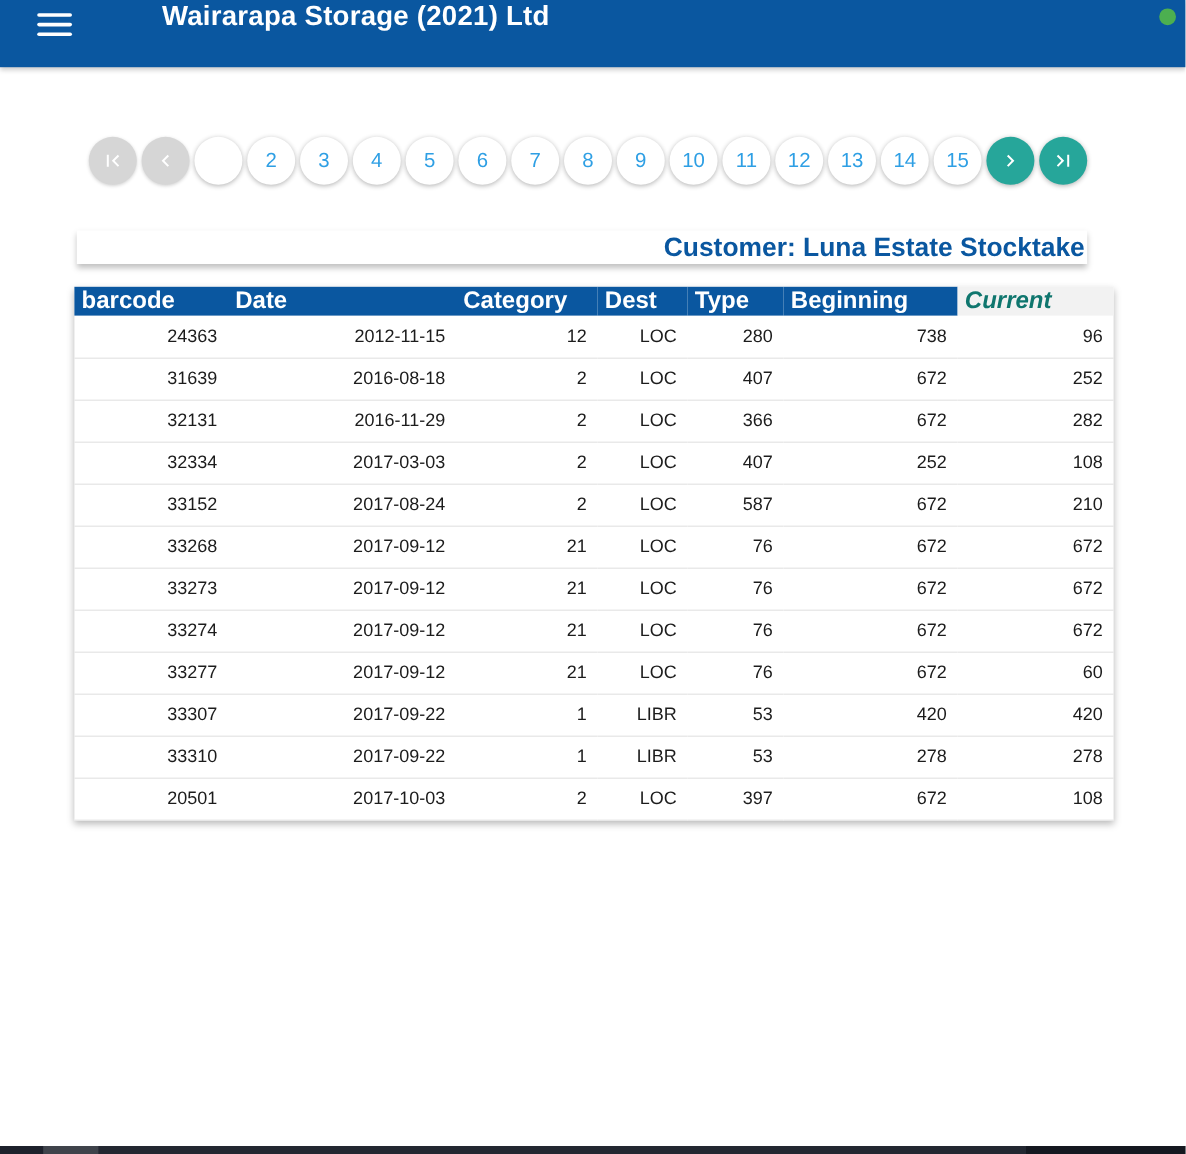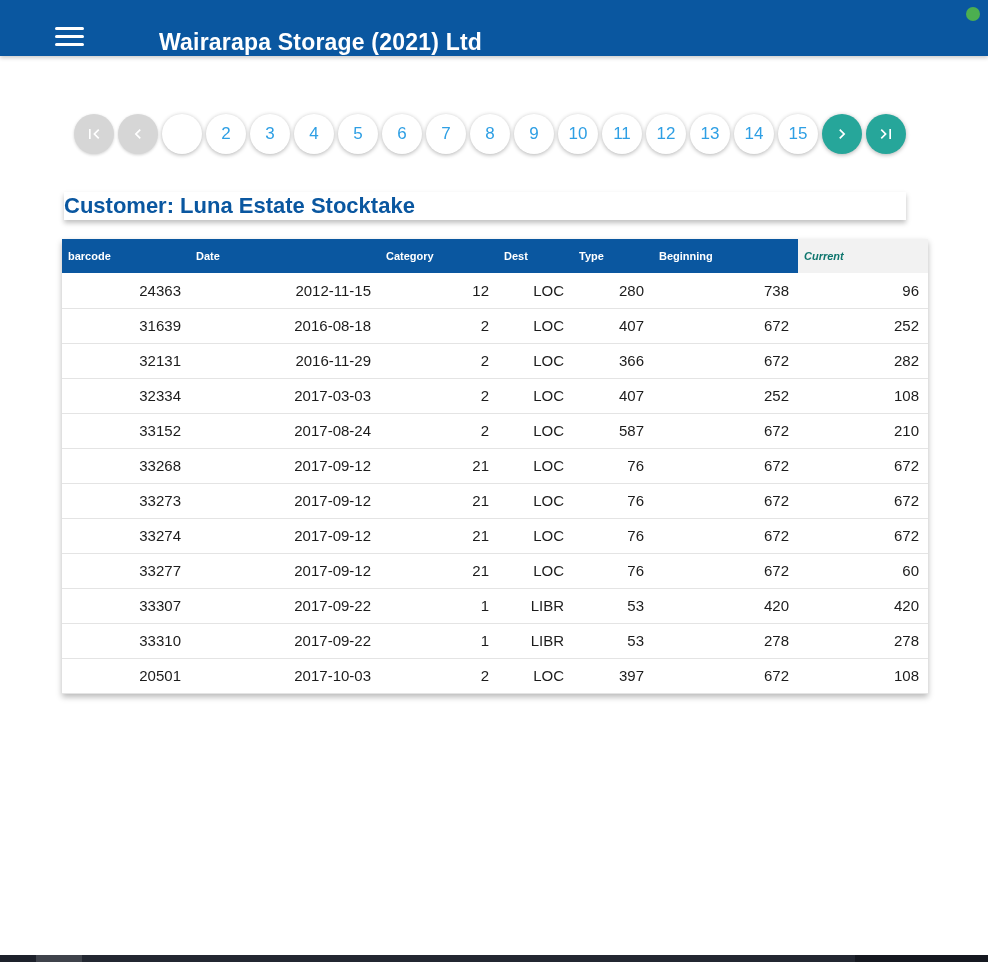--- a/index.html
+++ b/index.html
@@ -1,22 +1,22 @@
 <!DOCTYPE html>
 <html><head>
 <meta charset="utf-8">
 <style>
   * { margin:0; padding:0; box-sizing:border-box; }
   html,body { width:988px; height:962px; overflow:hidden; background:#fff;
               font-family:"Liberation Sans", sans-serif; }
   body { position:relative; }
 
   
-  .app-bar { height:56px; background:#0a57a0; display:flex; align-items:flex-end;
-             position:relative; box-shadow:0 2px 4px rgba(0,0,0,.2);padding-left:24px; }
+  .app-bar { height:56px; background:#0a57a0; display:flex; align-items:flex-start;
+             position:relative; box-shadow:0 2px 4px rgba(0,0,0,.2); }
   .menu-btn { width:40px; height:40px; margin-left:31px; background:none; border:none;
               cursor:pointer; display:flex; flex-direction:column; justify-content:center; gap:5px; }
   .menu-btn span { display:block; width:29px; height:3px; background:#fff; border-radius:2px; }
   .app-title { color:#fff; font-size:23px; font-weight:bold; margin-left:64px; letter-spacing:.2px; }
   .online-dot { position:absolute; top:7px; right:8px; width:14px; height:14px;
                 border-radius:50%; background:#4caf50; }
 
   
   .pagination { margin:58px 0 0 74px; display:flex; gap:4px; align-items:center; }
   .pg-btn { width:40px; height:40px; border-radius:50%; border:none; cursor:pointer;
@@ -24,30 +24,30 @@
             background:#fff; box-shadow:0 1px 4px rgba(0,0,0,.3);
             font-family:inherit; font-size:17px; font-weight:500; color:#2e9fe4; }
   .pg-btn.nav-disabled { background:#d6d6d6; box-shadow:0 1px 3px rgba(0,0,0,.18); cursor:default; }
   .pg-btn.nav-active { background:#26a69a; box-shadow:0 1px 4px rgba(0,0,0,.3); }
   .pg-btn.current { color:#fff; } 
   .pg-btn svg { width:20px; height:20px; fill:#fff; }
 
   
   .heading-bar { margin:38px 82px 0 64px; height:28px; background:#fff;
                  box-shadow:0 3px 5px rgba(0,0,0,.25);
-                 display:flex; align-items:center; }
+                 display:flex; align-items:center; justify-content:flex-end; }
   .heading-text { color:#0a57a0; font-size:22px; font-weight:bold; padding-right:2px; white-space:nowrap; }
 
   
   .table-card { margin:19px 60px 0 62px; width:866px; background:#fff;
                 box-shadow:0 3px 6px rgba(0,0,0,.28); }
   table { width:866px; border-collapse:collapse; table-layout:fixed; font-size:15px; color:#1c1c1c; }
   col.c1{width:128px} col.c2{width:190px} col.c3{width:118px} col.c4{width:75px}
   col.c5{width:80px}  col.c6{width:145px} col.c7{width:130px}
-  thead th { height:34px; background:#0a57a0; color:#fff; font-size:11px; font-weight:bold;
+  thead th { height:24px; background:#0a57a0; color:#fff; font-size:20px; font-weight:bold;
              text-align:left; padding:0 0 0 6px; }
   thead th.light { background:#f2f2f2; color:#0f766e;font-style:italic; }
   tbody td { height:35px; border-bottom:1px solid #e4e4e4; text-align:right; padding-right:9px; }
   .tbl-footer { height:34px; background:#0a57a0; border:2px solid #0b0b0b;
                 display:flex; align-items:center; justify-content:center;
                 padding-right:116px; color:#fff; font-size:15px; }
 
   
   .bottom-strip { position:absolute; left:0; bottom:0; width:988px; height:7px; background:#232731; }
   .bottom-strip .seg-a { position:absolute; left:0; top:0; width:36px; height:7px; background:#1d212b; }

